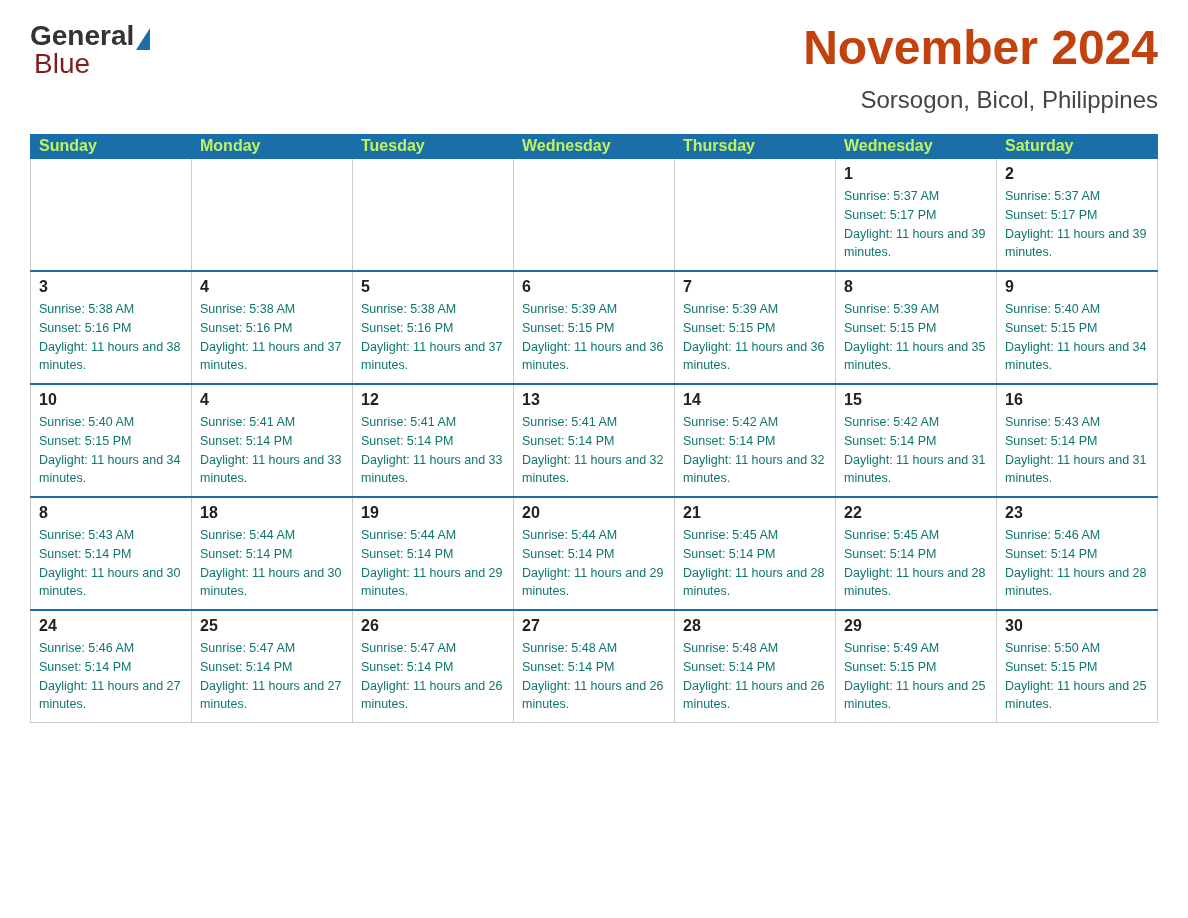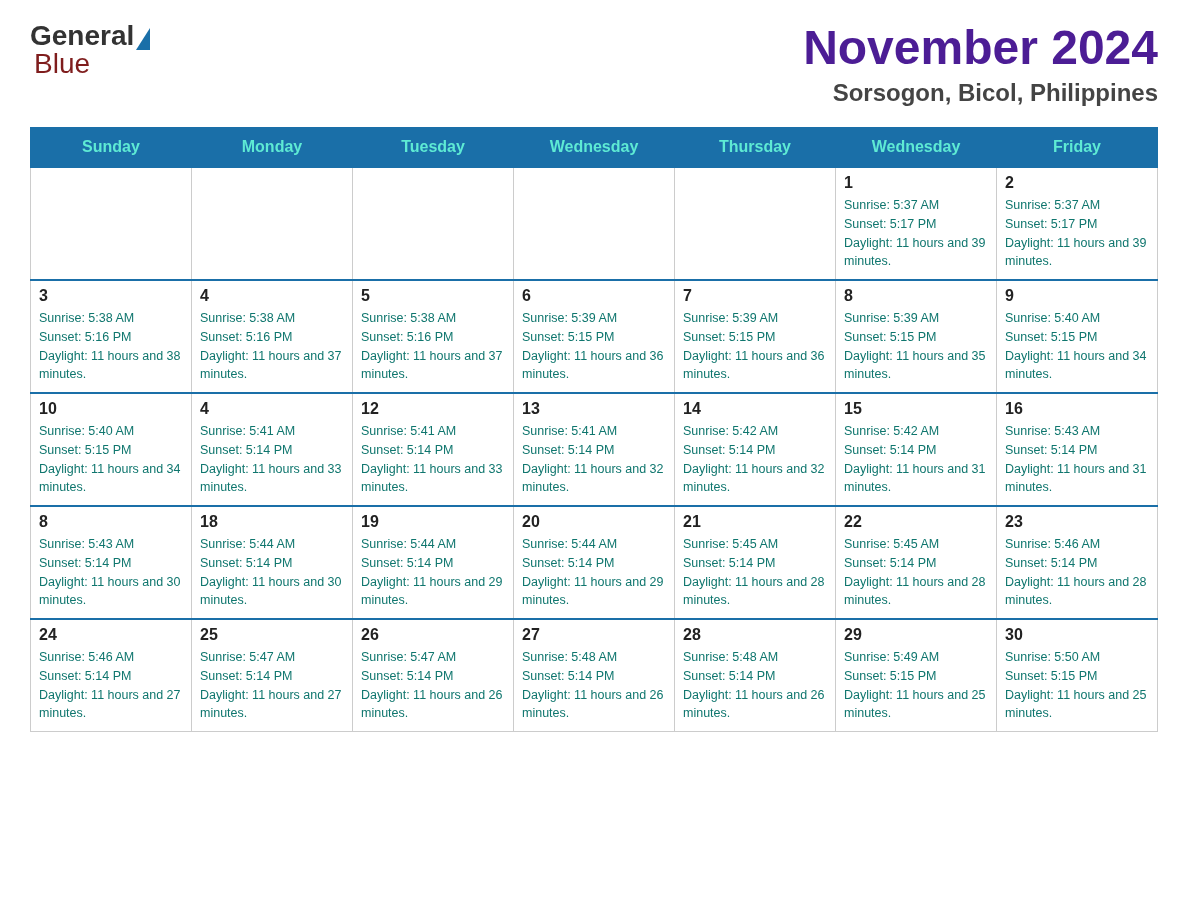--- a/index.html
+++ b/index.html
@@ -46,38 +46,38 @@
       display: block;
       margin-top: -4px;
       margin-left: 4px;
     }
     .title-section {
       text-align: right;
     }
     .title-section h1 {
       font-size: 48px;
       font-weight: bold;
-      color: #4c1d95;
+      color: #c2410c;
     }
     .title-section h2 {
       font-size: 24px;
-      font-weight: bold;
+      font-weight: normal;
       color: #444;
-      margin-top: 4px;
+      margin-top: 11px;
     }
     .calendar {
       width: 100%;
       border-collapse: collapse;
       border: 1px solid #aaa;
     }
     .calendar th {
       background-color: #1a6fa8;
-      color: #5eead4;
-      padding: 10px 8px;
-      text-align: center;
+      color: #bef264;
+      padding: 2px 8px;
+      text-align: left;
       font-size: 16px;
       border: 1px solid #1a6fa8;
     }
     .calendar td {
       vertical-align: top;
       padding: 6px 8px 8px 8px;
       border: 1px solid #ccc;
       width: 14.28%;
       min-height: 100px;
     }
@@ -117,21 +117,21 @@
 
 <table class="calendar">
   <thead>
     <tr>
     <th>Sunday</th>
         <th>Monday</th>
         <th>Tuesday</th>
         <th>Wednesday</th>
         <th>Thursday</th>
         <th>Wednesday</th>
-        <th>Friday</th>
+        <th>Saturday</th>
       </tr>
   </thead>
   <tbody id="calendar-body">
   <tr class="week-row">
         <td class="empty-cell"></td>
         <td class="empty-cell"></td>
         <td class="empty-cell"></td>
         <td class="empty-cell"></td>
         <td class="empty-cell"></td>
         <td>

